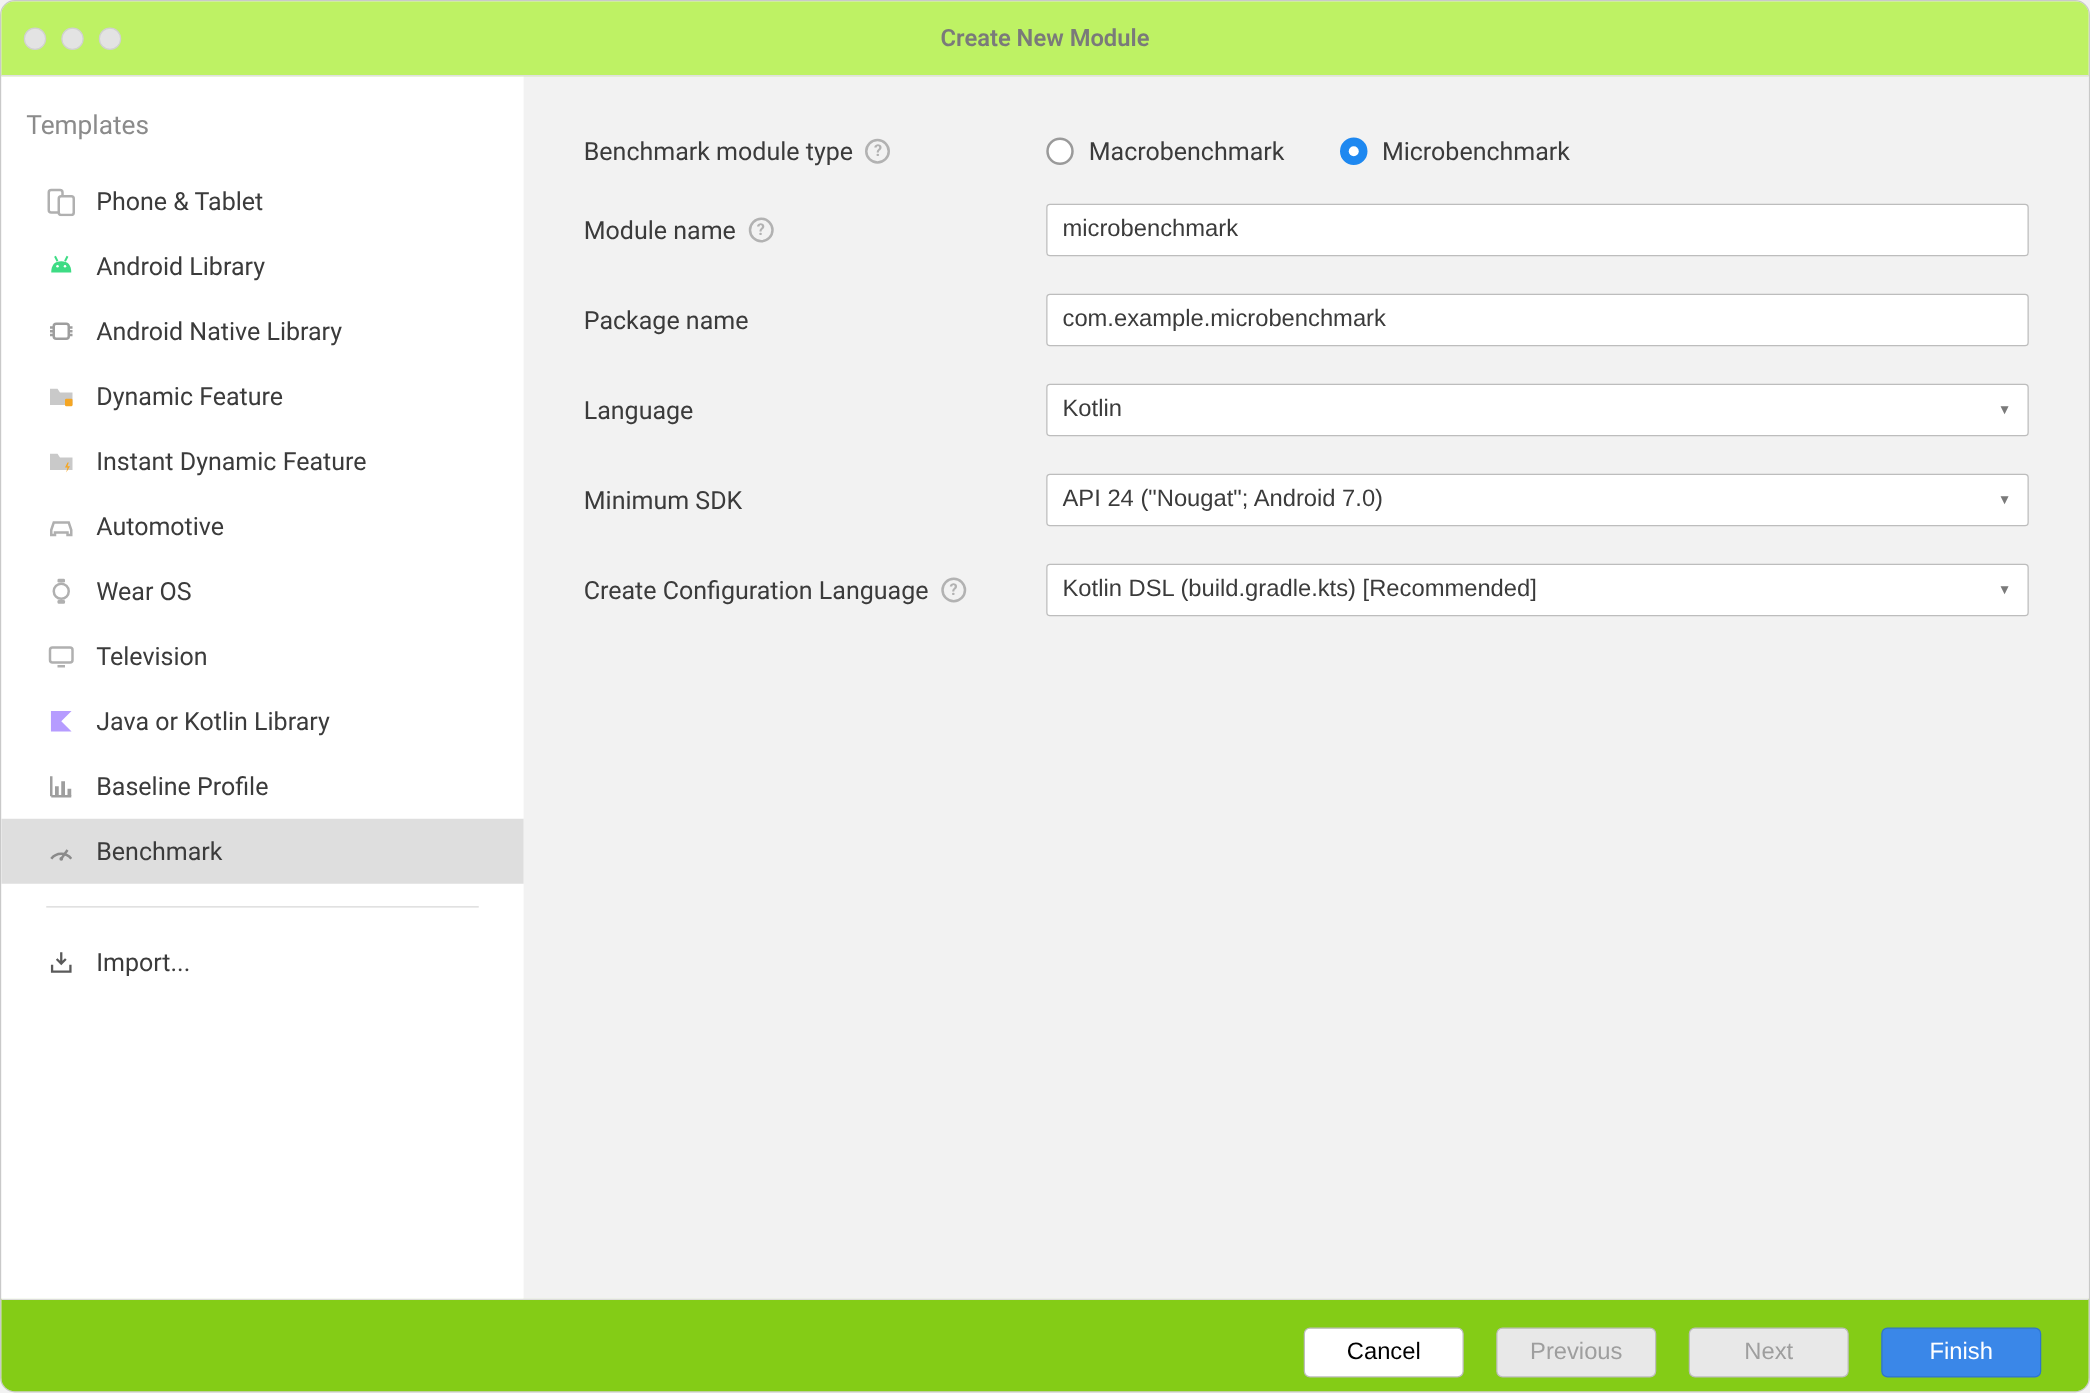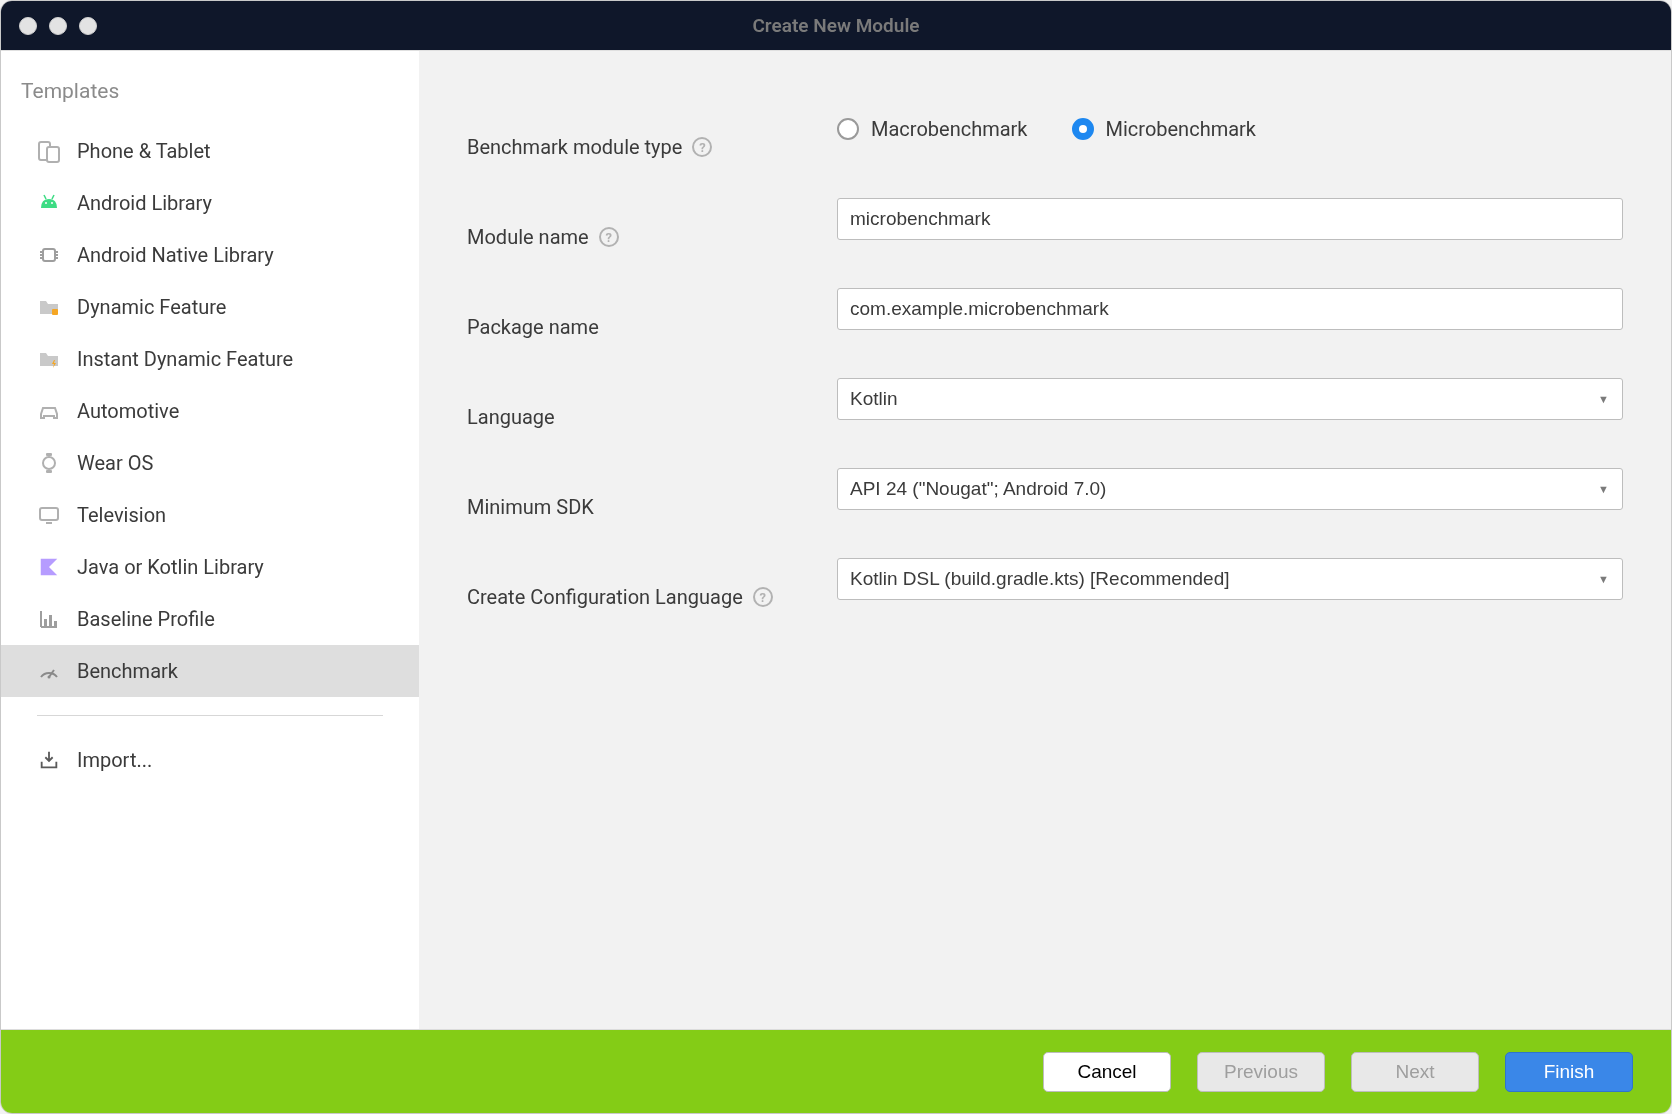--- a/index.html
+++ b/index.html
@@ -10,26 +10,26 @@
     color: #3b3b3b;
     background: #f2f2f2;
     width: 1672px;
     height: 1114px;
     overflow: hidden;
     border: 1px solid #c9c9c9;
     border-radius: 12px;
   }
 
   .titlebar {
-    height: 50px;
+    height: 60px;
     display: flex;
     align-items: center;
     padding: 0 16px;
     position: relative;
-    background: #0f172a;
+    background: #bef264;
     border-bottom: 1px solid #e0e0e0;
   }
   .traffic-lights { display: flex; gap: 12px; position: absolute; left: 18px; top: 50%; transform: translateY(-50%); }
   .traffic-light {
     width: 18px; height: 18px; border-radius: 50%;
     background: #e3e3e3; border: 1px solid #d0d0d0;
   }
   .title-text {
     position: absolute; left: 50%; transform: translateX(-50%);
     font-size: 19px; font-weight: 600; color: #7a7a7a;
@@ -69,21 +69,21 @@
     flex: 1;
     padding: 48px 48px 0 48px;
     background: #f2f2f2;
   }
   .form-row {
     display: flex; align-items: center;
     margin-bottom: 30px; gap: 20px;
   }
   .form-label-col {
     width: 350px; display: flex; align-items: center; gap: 10px;
-    font-size: 20px; color: #3b3b3b; margin-top: 36px;
+    font-size: 20px; color: #3b3b3b;
   }
   .help-icon {
     width: 20px; height: 20px; border-radius: 50%;
     border: 2px solid #b2b2b2; color: #b2b2b2;
     display:flex; align-items:center; justify-content:center;
     font-size: 13px; font-weight: 700; cursor: help;
   }
   .form-input-col { flex: 1; display:flex; align-items:center; }
 
   .text-input, .select-input {

